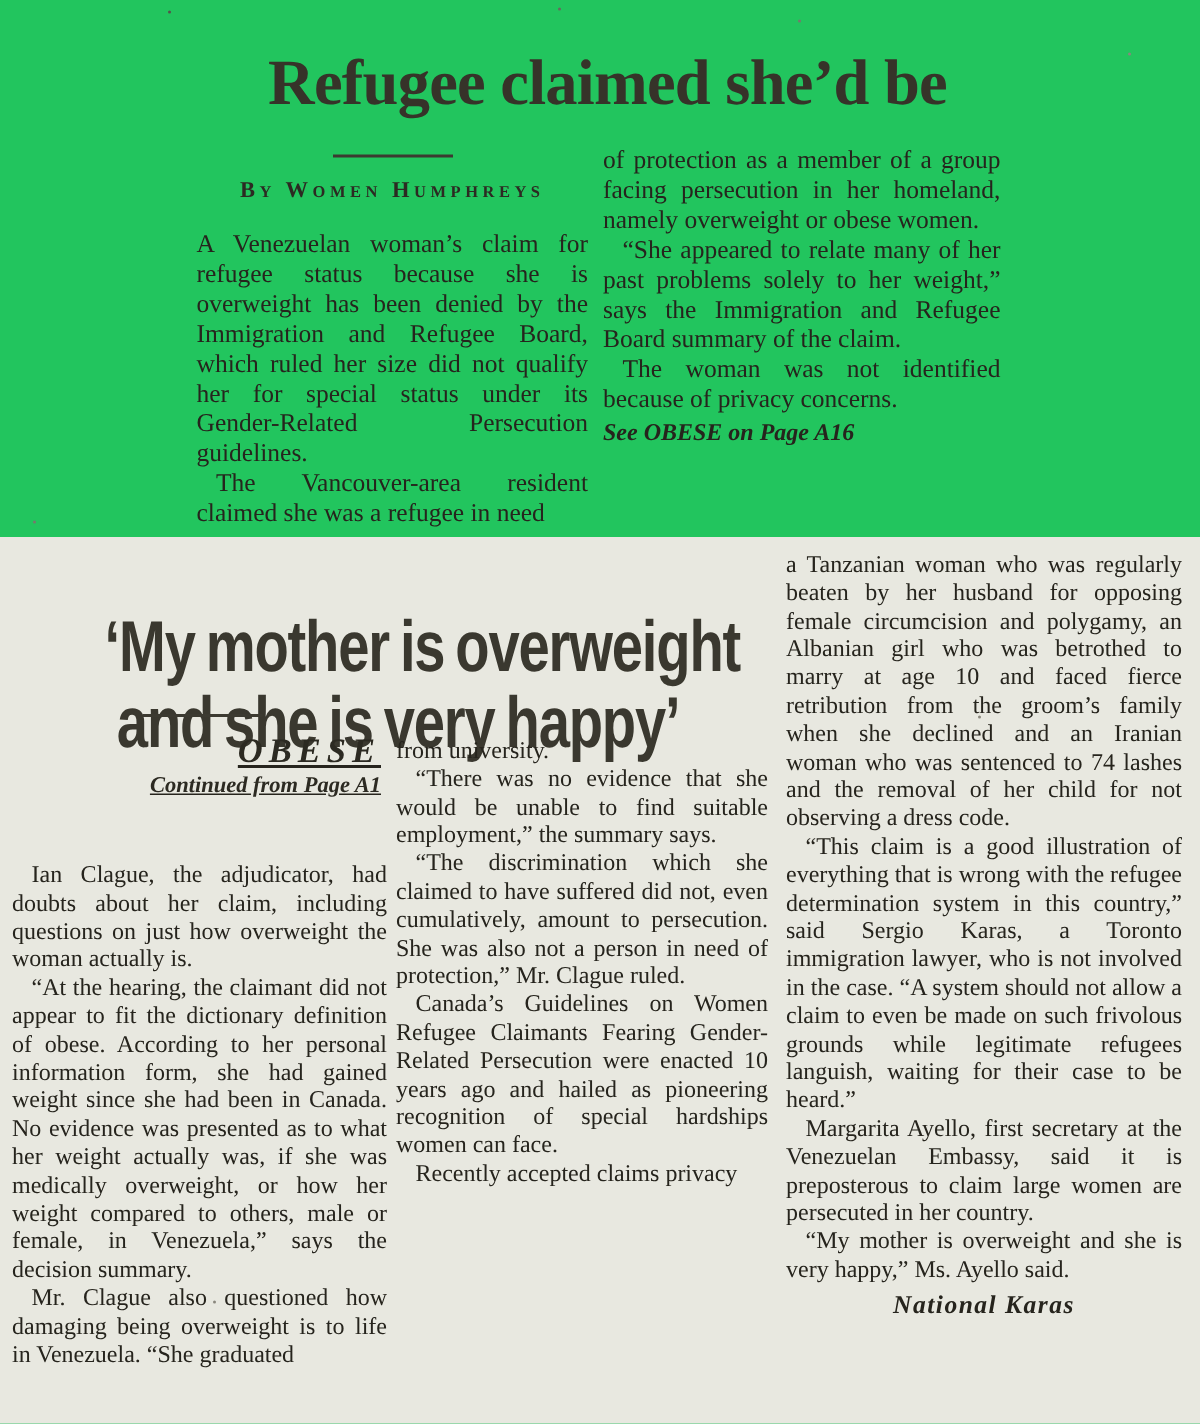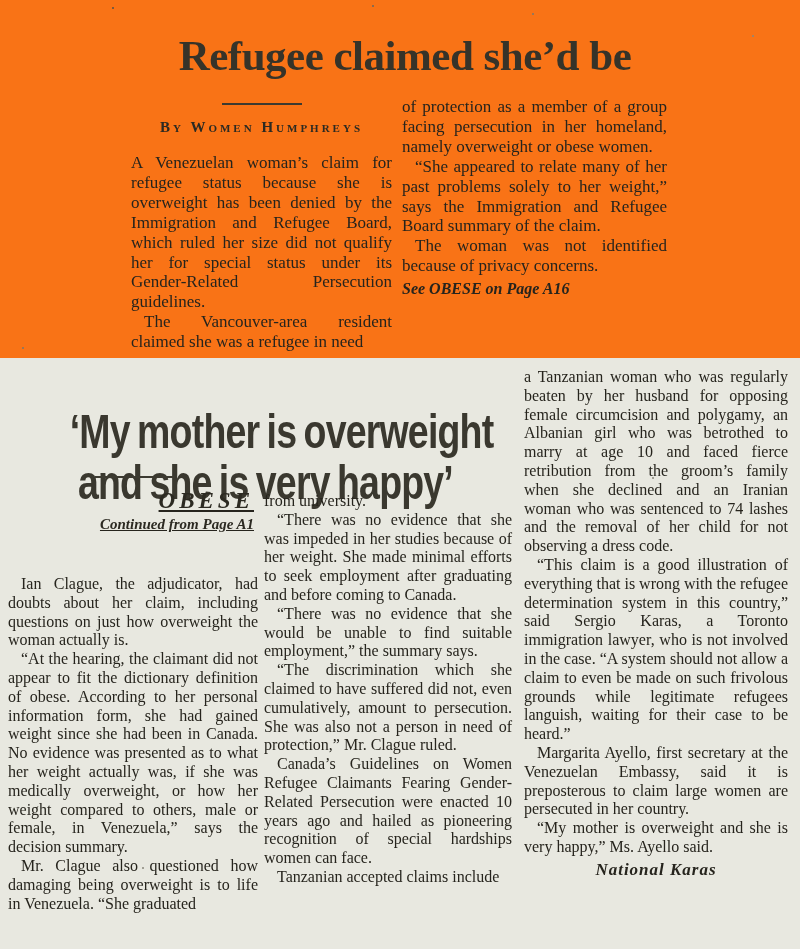--- a/index.html
+++ b/index.html
@@ -1,19 +1,19 @@
 <!DOCTYPE html>
 <html><head>
 <meta charset="utf-8">
 <style>
   html,body{margin:0;padding:0;}
   body{background:#d8d7d0;font-family:"Liberation Serif","DejaVu Serif",serif;}
   .scan{
     position:relative;width:800px;height:949px;overflow:hidden;
-    background:#f97316;color:#26241d;
+    background:#22c55e;color:#26241d;
   }
   .band-bottom{
     position:absolute;left:0;top:358px;width:800px;height:591px;
     background:#e8e8e0;
   }
   
   .top-headline{
     position:absolute;left:55px;top:4px;width:700px;
     text-align:center;font-weight:bold;color:#363329;
     font-size:43px;line-height:46px;letter-spacing:-0.5px;
@@ -101,25 +101,24 @@
   </div>
 
   <div class="col bot-col bot-col1">
     <p class="indent">Ian Clague, the adjudicator, had doubts about her claim, including questions on just how overweight the woman actually is.</p>
     <p class="indent">“At the hearing, the claimant did not appear to fit the dictionary definition of obese. According to her personal information form, she had gained weight since she had been in Canada. No evidence was presented as to what her weight actually was, if she was medically overweight, or how her weight compared to others, male or female, in Venezuela,” says the decision summary.</p>
     <p class="indent">Mr. Clague also questioned how damaging being overweight is to life in Venezuela. “She graduated</p>
   </div>
 
   <div class="col bot-col bot-col2">
     <p>from university.</p>
-    <p class="indent">“There was no evidence that she was impeded in her studies because of her weight. She made minimal efforts to seek employment after graduating and before coming to Canada.</p>
     <p class="indent">“There was no evidence that she would be unable to find suitable employment,” the summary says.</p>
     <p class="indent">“The discrimination which she claimed to have suffered did not, even cumulatively, amount to persecution. She was also not a person in need of protection,” Mr. Clague ruled.</p>
     <p class="indent">Canada’s Guidelines on Women Refugee Claimants Fearing Gender-Related Persecution were enacted 10 years ago and hailed as pioneering recognition of special hardships women can face.</p>
-    <p class="indent">Tanzanian accepted claims include</p>
+    <p class="indent">Recently accepted claims privacy</p>
   </div>
 
   <div class="col bot-col bot-col3">
     <p>a Tanzanian woman who was regularly beaten by her husband for opposing female circumcision and polygamy, an Albanian girl who was betrothed to marry at age 10 and faced fierce retribution from the groom’s family when she declined and an Iranian woman who was sentenced to 74 lashes and the removal of her child for not observing a dress code.</p>
     <p class="indent">“This claim is a good illustration of everything that is wrong with the refugee determination system in this country,” said Sergio Karas, a Toronto immigration lawyer, who is not involved in the case. “A system should not allow a claim to even be made on such frivolous grounds while legitimate refugees languish, waiting for their case to be heard.”</p>
     <p class="indent">Margarita Ayello, first secretary at the Venezuelan Embassy, said it is preposterous to claim large women are persecuted in her country.</p>
     <p class="indent">“My mother is overweight and she is very happy,” Ms. Ayello said.</p>
     <p class="tagline">National Karas</p>
   </div>
 </div>

